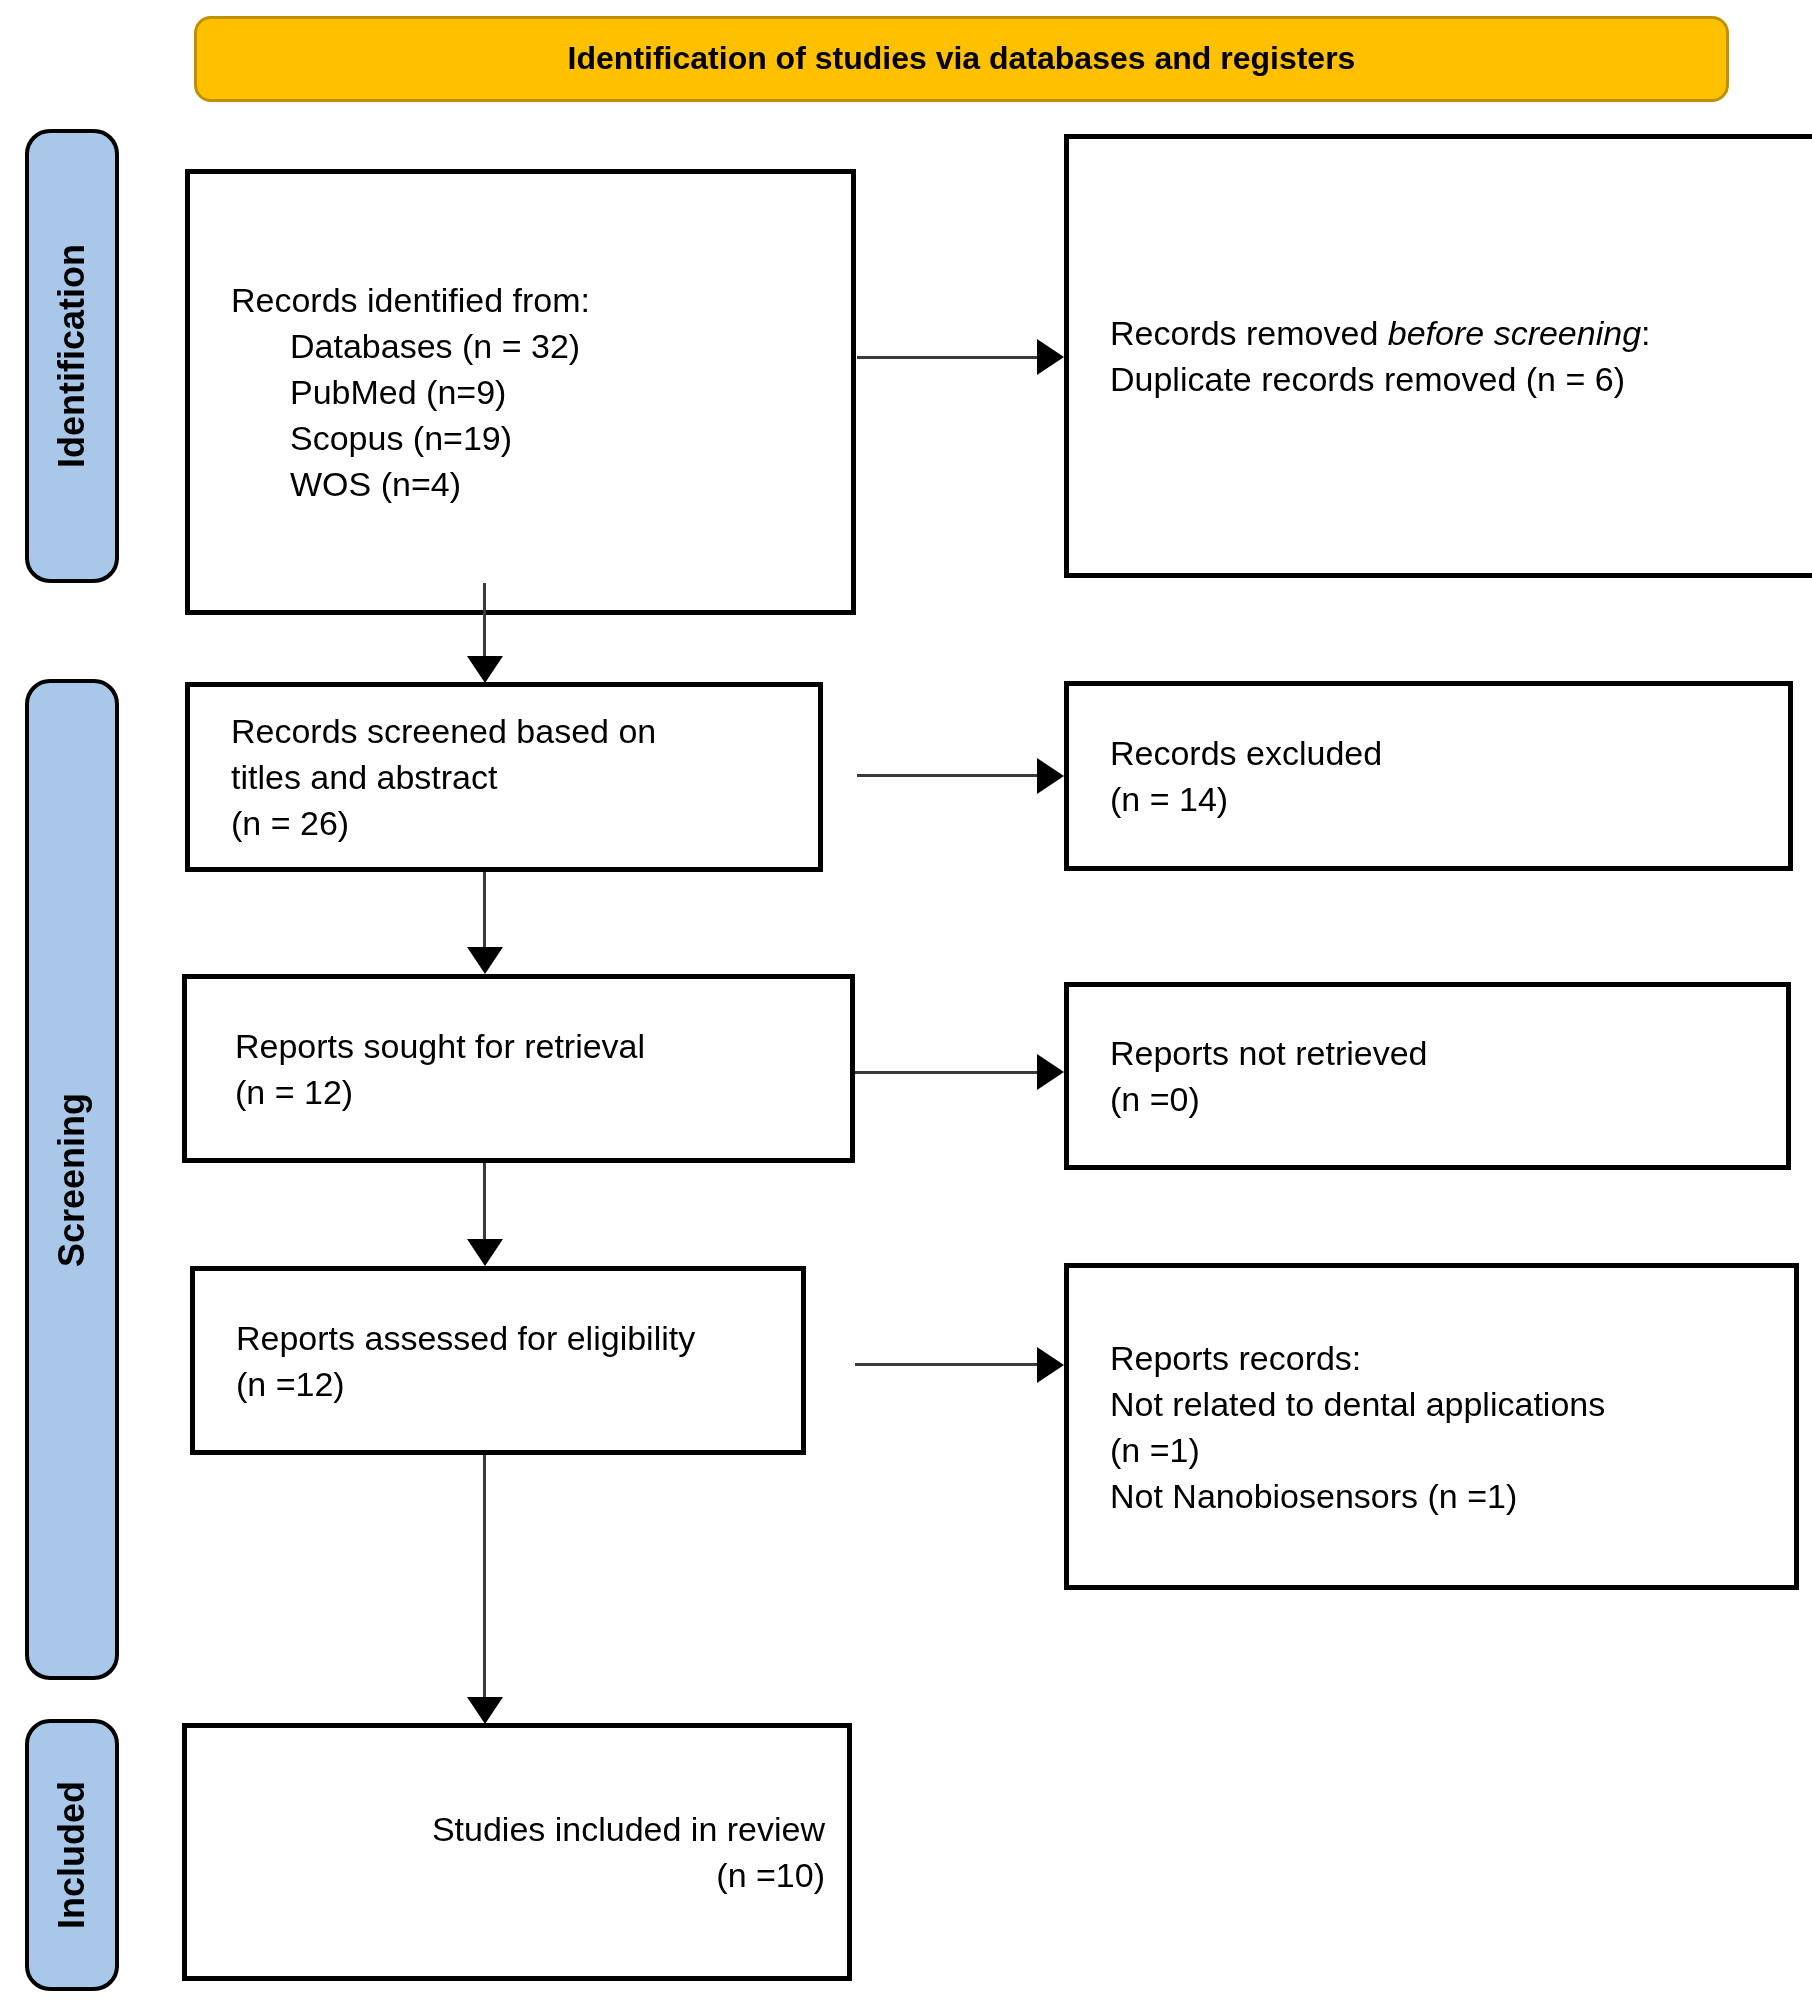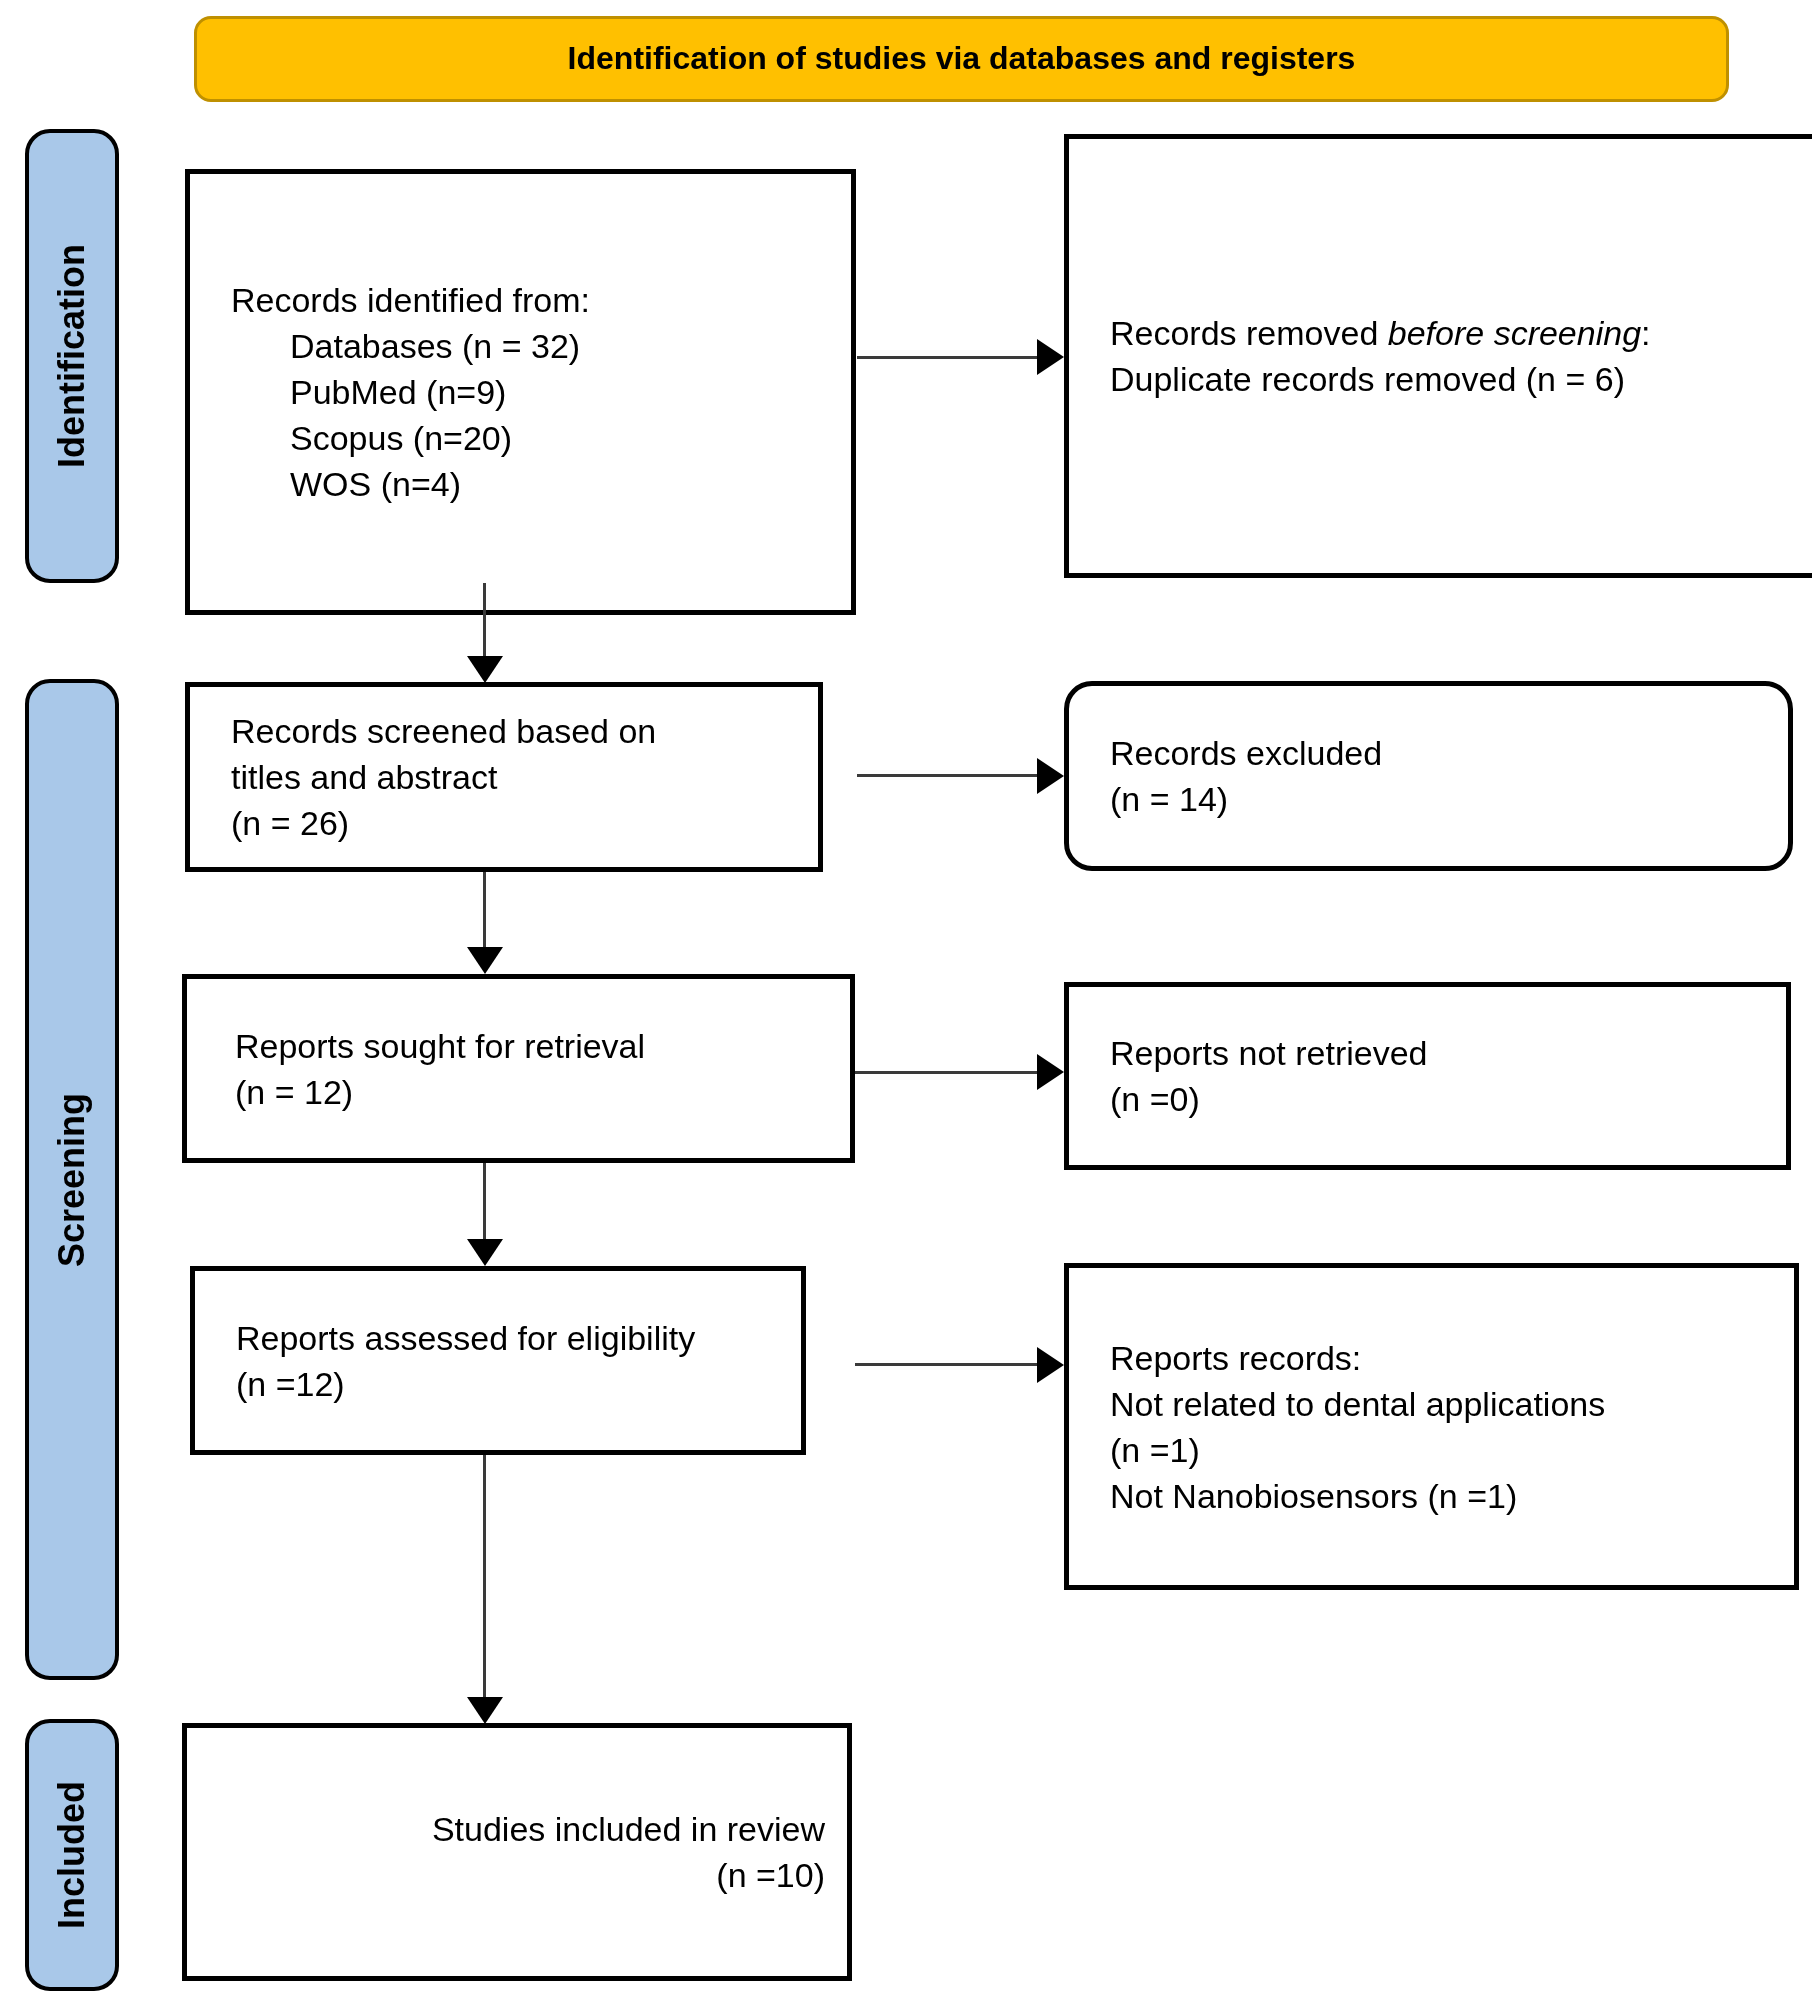--- a/index.html
+++ b/index.html
@@ -55,21 +55,21 @@
     align-items: flex-start;
     font-size: 34px; line-height: 46px;
     padding-left: 41px; padding-right: 22px;
   }
   .box .indent { margin-left: 59px; }
   .italic { font-style: italic; }
 
   #box-records-identified   { left: 185px;  top: 137px;  width: 671px; height: 446px; margin-top: 32px; }
   #box-records-removed      { left: 1064px; top: 134px;  width: 833px; height: 444px; }
   #box-records-screened     { left: 185px;  top: 682px;  width: 638px; height: 190px; text-align: center; }
-  #box-records-excluded     { left: 1064px; top: 681px;  width: 729px; height: 190px; border-radius: 28px; }
+  #box-records-excluded     { left: 1064px; top: 681px;  width: 729px; height: 190px; }
   #box-reports-sought       { left: 182px;  top: 974px; width: 673px; height: 189px; padding-left: 48px; }
   #box-reports-not-retrieved{ left: 1064px; top: 982px; width: 727px; height: 188px; }
   #box-reports-assessed     { left: 182px;  top: 1266px; width: 616px; height: 189px; margin-left: 8px; }
   #box-reports-excluded     { left: 1064px; top: 1263px; width: 735px; height: 327px; }
   #box-studies-included     { left: 182px;  top: 1723px; width: 670px; height: 258px; align-items: flex-end; }
 
   
   .vline { position: absolute; width: 3.1px; background: #3a3a3a; }
   .hline { position: absolute; height: 3.1px; background: #3a3a3a; }
   .arrow-down {
@@ -119,21 +119,21 @@
     <span class="rot">Screening</span>
   </div>
   <div class="stagebar" id="bar-included">
     <span class="rot">Included</span>
   </div>
 
   <div class="box" id="box-records-identified">
     <div>Records identified from:</div>
     <div class="indent">Databases (n = 32)</div>
     <div class="indent">PubMed (n=9)</div>
-    <div class="indent">Scopus (n=20)</div>
+    <div class="indent">Scopus (n=19)</div>
     <div class="indent">WOS (n=4)</div>
   </div>
 
   <div class="box" id="box-records-removed">
     <div><span>Records removed </span><span class="italic">before screening</span><span>:</span></div>
     <div>Duplicate records removed (n = 6)</div>
   </div>
 
   <div class="box" id="box-records-screened">
     <div>Records screened based on</div>

